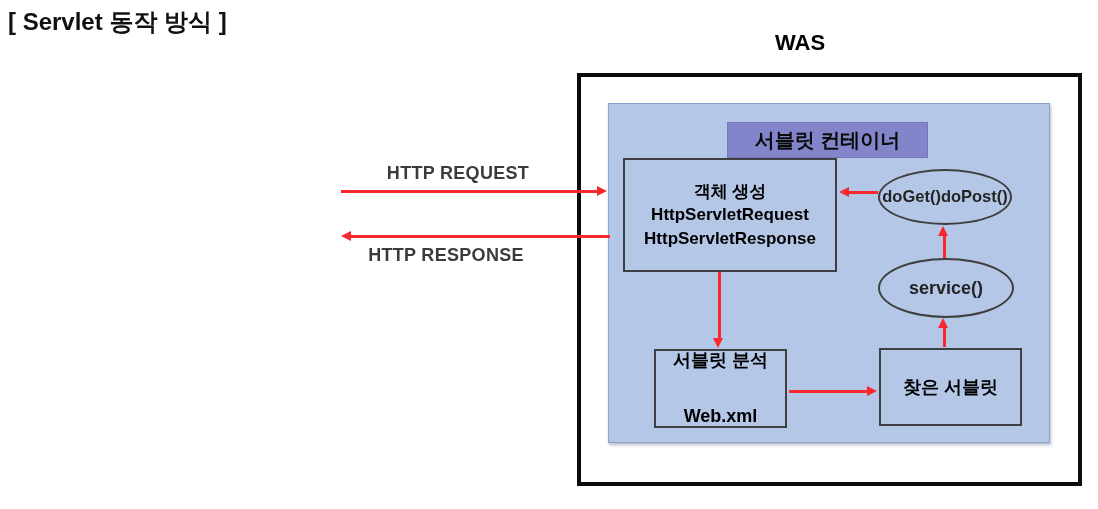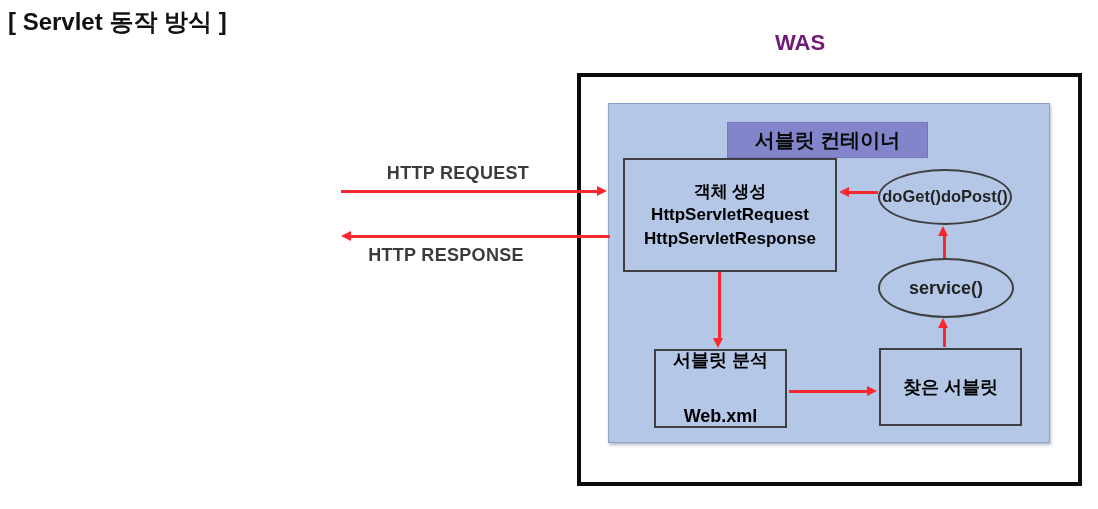--- a/index.html
+++ b/index.html
@@ -8,21 +8,21 @@
     --red:#f8282e;
     --dark:#3f3f3f;
     --client-border:#7089ba;
     --frame:#0c0c0c;
   }
   *{margin:0;padding:0;box-sizing:border-box;}
   body{background:#ffffff;font-family:"Liberation Sans","DejaVu Sans",sans-serif;}
   .canvas{position:relative;width:1098px;height:509px;background:#ffffff;overflow:hidden;}
 
   .diagram-title{position:absolute;left:8px;top:6px;font-size:24px;font-weight:bold;color:#111;}
-  .was-label{position:absolute;left:700px;top:30px;width:200px;text-align:center;font-size:22px;font-weight:bold;color:#701a75;}
+  .was-label{position:absolute;left:700px;top:30px;width:200px;text-align:center;font-size:22px;font-weight:bold;color:#000000;}
 
   .was-box{position:absolute;left:577px;top:73px;width:505px;height:413px;border:4px solid var(--frame);background:#ffffff;}
   .container{position:absolute;left:608px;top:103px;width:442px;height:340px;background:var(--blue);border:1px solid #8ba3c9;box-shadow:1px 2px 3px rgba(90,100,125,.45);}
   .container-header{position:absolute;left:727px;top:102px;width:201px;height:36px;background:var(--purple);border:1px solid #7477bd;display:flex;align-items:center;justify-content:center;font-size:20px;font-weight:bold;color:#0a0a0a;margin-top:20px;}
 
   .client-box{position:absolute;left:166px;top:159px;width:175px;height:116px;background:var(--blue);border:2px solid var(--client-border);display:flex;align-items:center;justify-content:center;font-size:27px;font-weight:bold;color:#111;}
 
   .box{position:absolute;background:var(--blue);border:2px solid var(--dark);display:flex;flex-direction:column;align-items:center;justify-content:center;color:#000000;text-align:center;}
   .creation-box{left:623px;top:158px;width:214px;height:114px;font-size:17px;font-weight:600;line-height:1.38;}
   .analysis-box{left:654px;top:349px;width:133px;height:79px;font-size:18px;font-weight:600;line-height:1.32;gap:32px;}

